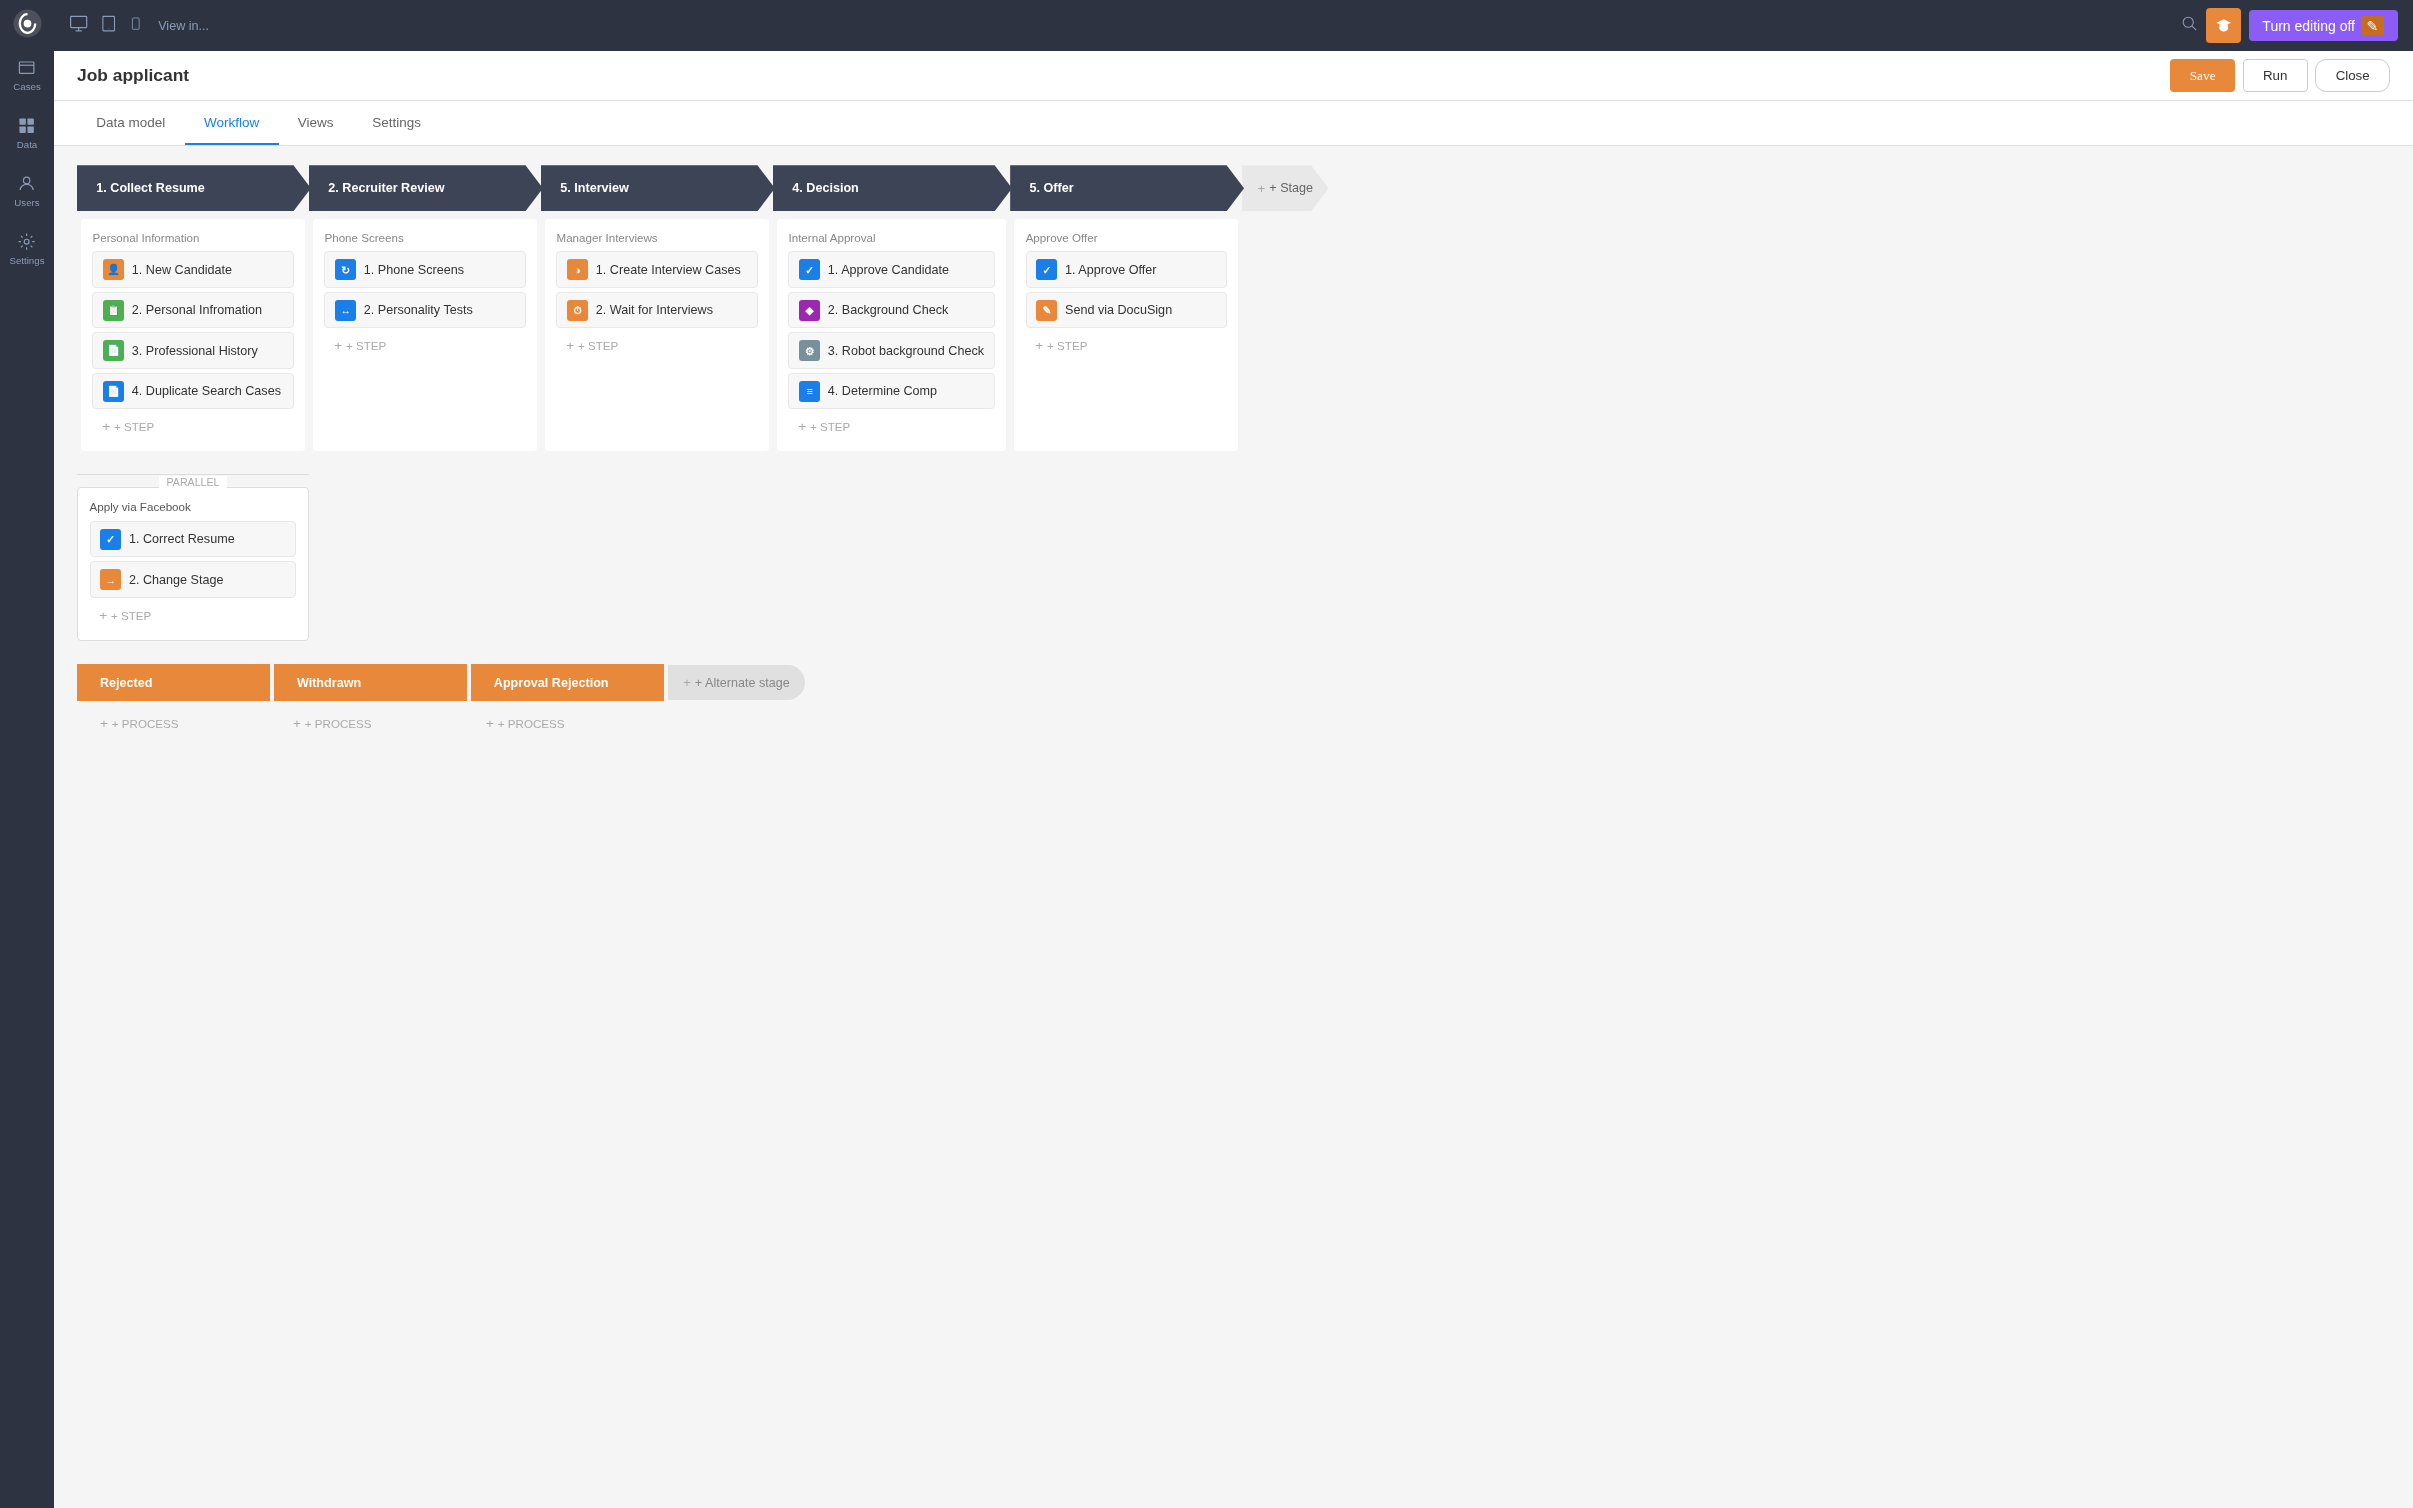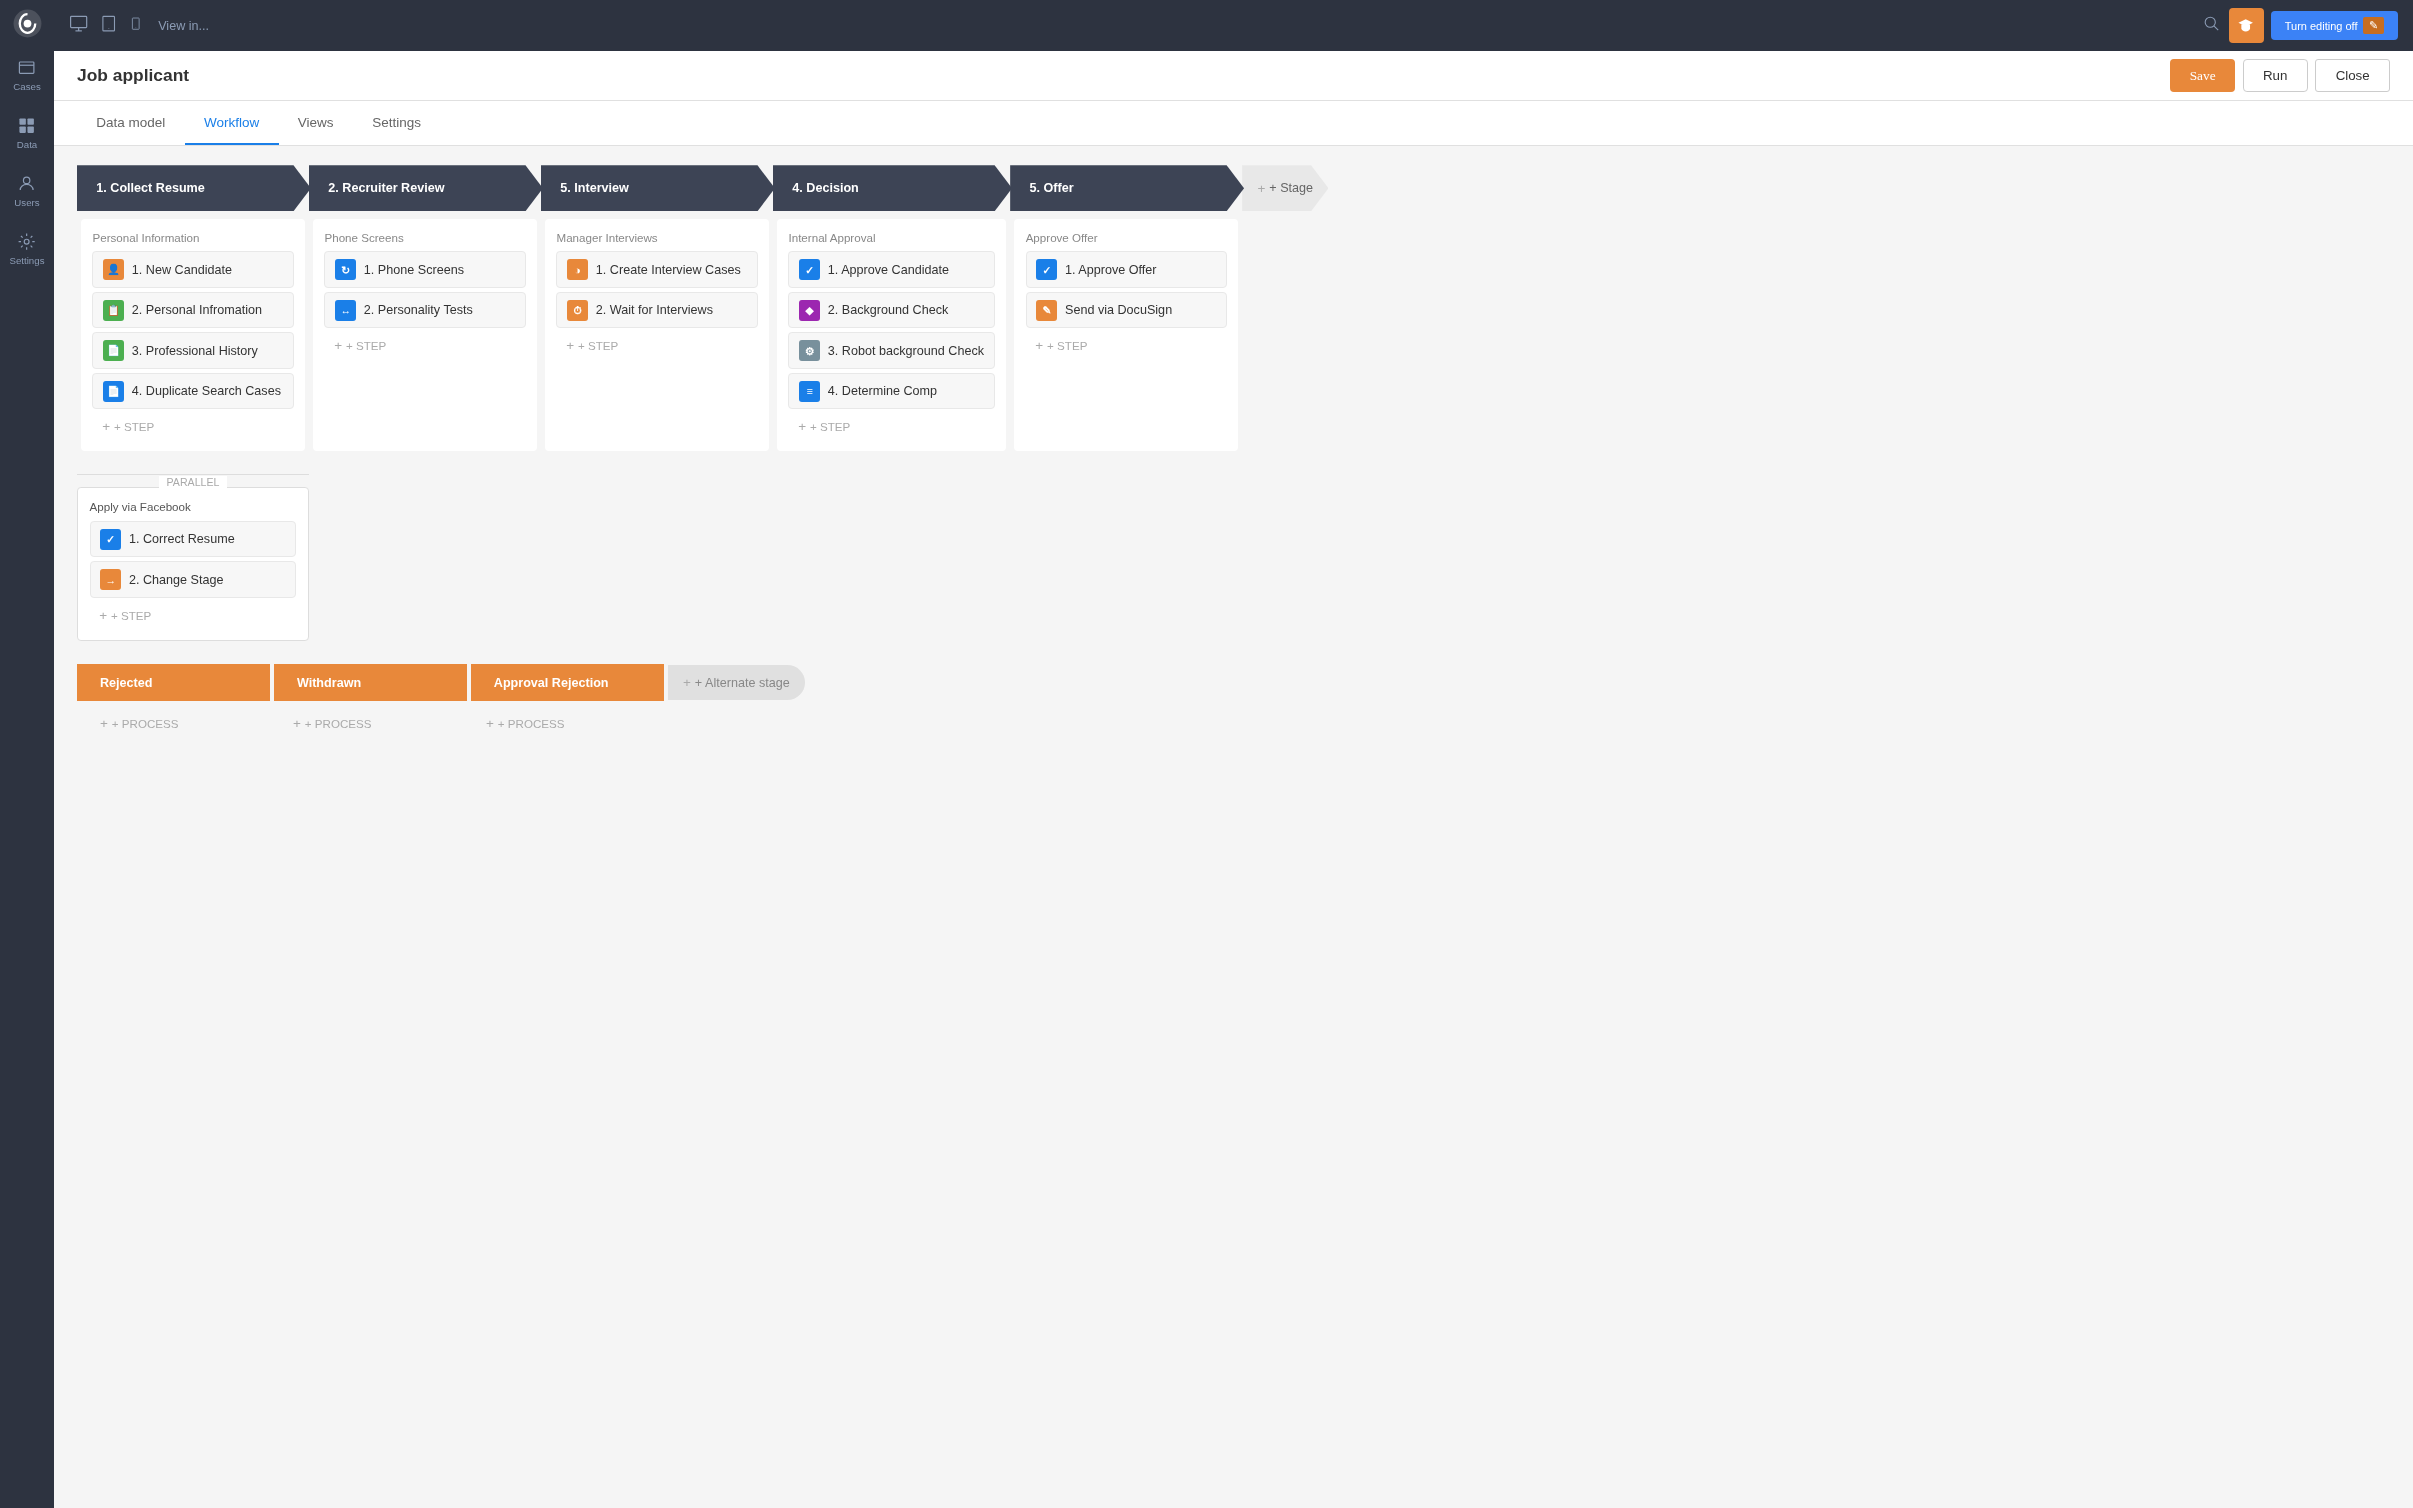--- a/index.html
+++ b/index.html
@@ -14,31 +14,31 @@
     .sidebar-nav-item { width: 46px; height: 58px; display: flex; flex-direction: column; align-items: center; justify-content: center; color: #8b9bb4; cursor: pointer; font-size: 9.7px; gap: 3.9px; }
     .sidebar-nav-item svg { width: 19.3px; height: 19.3px; }
 
     
     .main-area { flex: 1; display: flex; flex-direction: column; overflow: hidden; }
     .topbar { background: #2d3340; height: 51px; display: flex; align-items: center; padding: 0 15.4px; gap: 15.4px; flex-shrink: 0; }
     .topbar-icons { display: flex; gap: 11.6px; align-items: center; }
     .topbar-viewin { color: #8b9bb4; font-size: 12.6px; cursor: pointer; }
     .topbar-spacer { flex: 1; }
     .topbar-right { display: flex; align-items: center; gap: 7.7px; }
-    .btn-turn-editing { background: #3b82f6; color: white; border: none; padding: 5.8px 13.5px; border-radius: 3.9px; cursor: pointer; font-size: 11px; display: flex; align-items: center; gap: 5.8px; }
+    .btn-turn-editing { background: #8b5cf6; color: white; border: none; padding: 5.8px 13.5px; border-radius: 3.9px; cursor: pointer; font-size: 14px; display: flex; align-items: center; gap: 5.8px; }
     .btn-turn-editing .edit-icon { background: #c66d20; padding: 1.9px 5.8px; border-radius: 1.9px; }
     .topbar-mortarboard { background: #e8883a; width: 35px; height: 35px; border-radius: 3.9px; display: flex; align-items: center; justify-content: center; color: white; }
 
     
     .content-header { background: white; border-bottom: 1px solid #e0e0e0; padding: 0 23px; display: flex; align-items: center; justify-content: space-between; flex-shrink: 0; height: 50px; }
     .page-title { font-size: 17.4px; font-weight: 600; color: #333; }
     .header-actions { display: flex; gap: 7.7px; }
     .btn-save { background: #e8883a; color: white; border: none; padding: 7.7px 19.3px; border-radius: 3.9px; cursor: pointer; font-weight: 500; font-family: Liberation Serif, serif; }
     .btn-run { background: white; color: #333; border: 1px solid #ccc; padding: 7.7px 19.3px; border-radius: 3.9px; cursor: pointer; }
-    .btn-close { background: white; color: #333; border: 1px solid #ccc; padding: 7.7px 19.3px; border-radius: 3px; cursor: pointer; }
+    .btn-close { background: white; color: #333; border: 1px solid #ccc; padding: 7.7px 19.3px; border-radius: 11px; cursor: pointer; }
 
     
     .tabs { background: white; border-bottom: 1px solid #e0e0e0; padding: 0 23px; display: flex; gap: 0; flex-shrink: 0; }
     .tab { padding: 13.5px 19.3px; cursor: pointer; color: #666; border-bottom: 2.9px solid transparent; font-size: 13.5px; }
     .tab.active { color: #1a7fe8; border-bottom-color: #1a7fe8; font-weight: 500; }
 
     
     .workflow-area { flex: 1; overflow: auto; padding: 19.3px 23px; background: #f5f5f5; }
     .workflow-header { display: flex; align-items: center; justify-content: space-between; margin-bottom: 15.4px; }
     .case-lifecycle-title { font-size: 14.5px; font-weight: 600; color: #333; }

